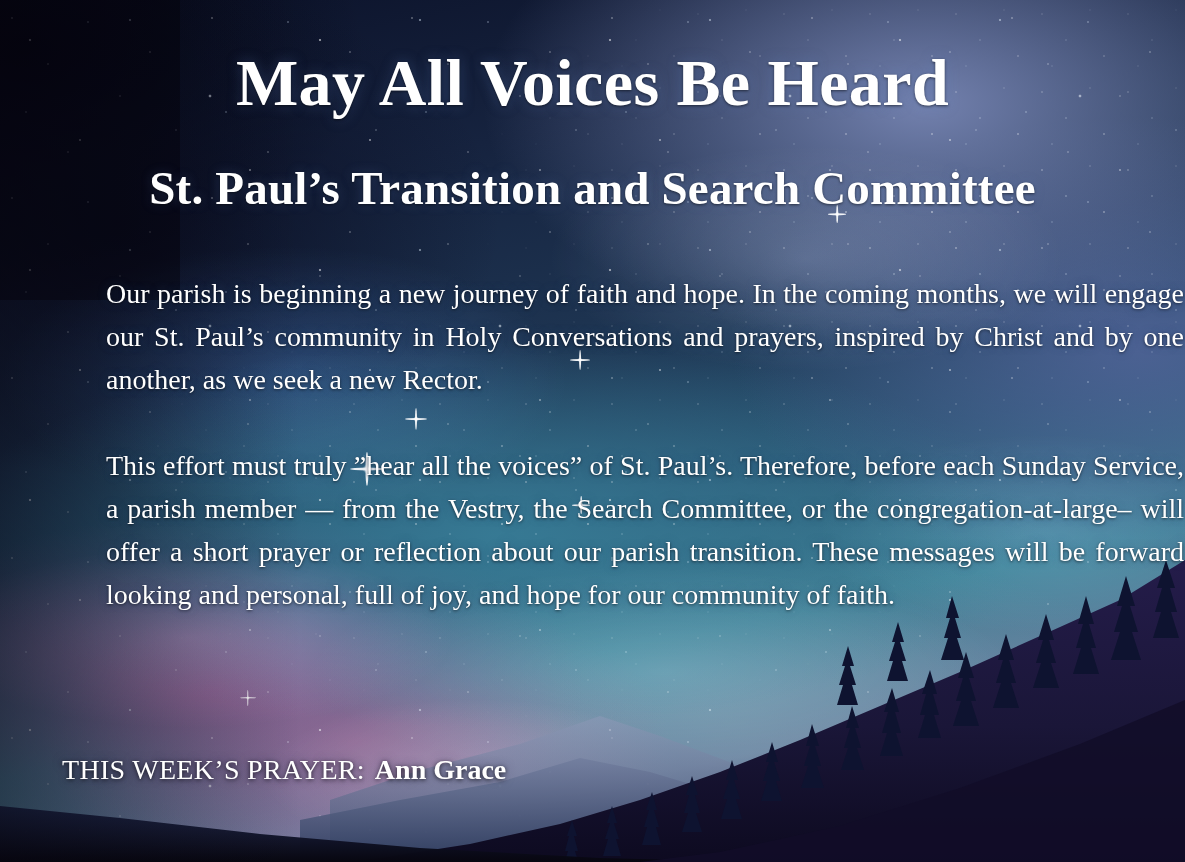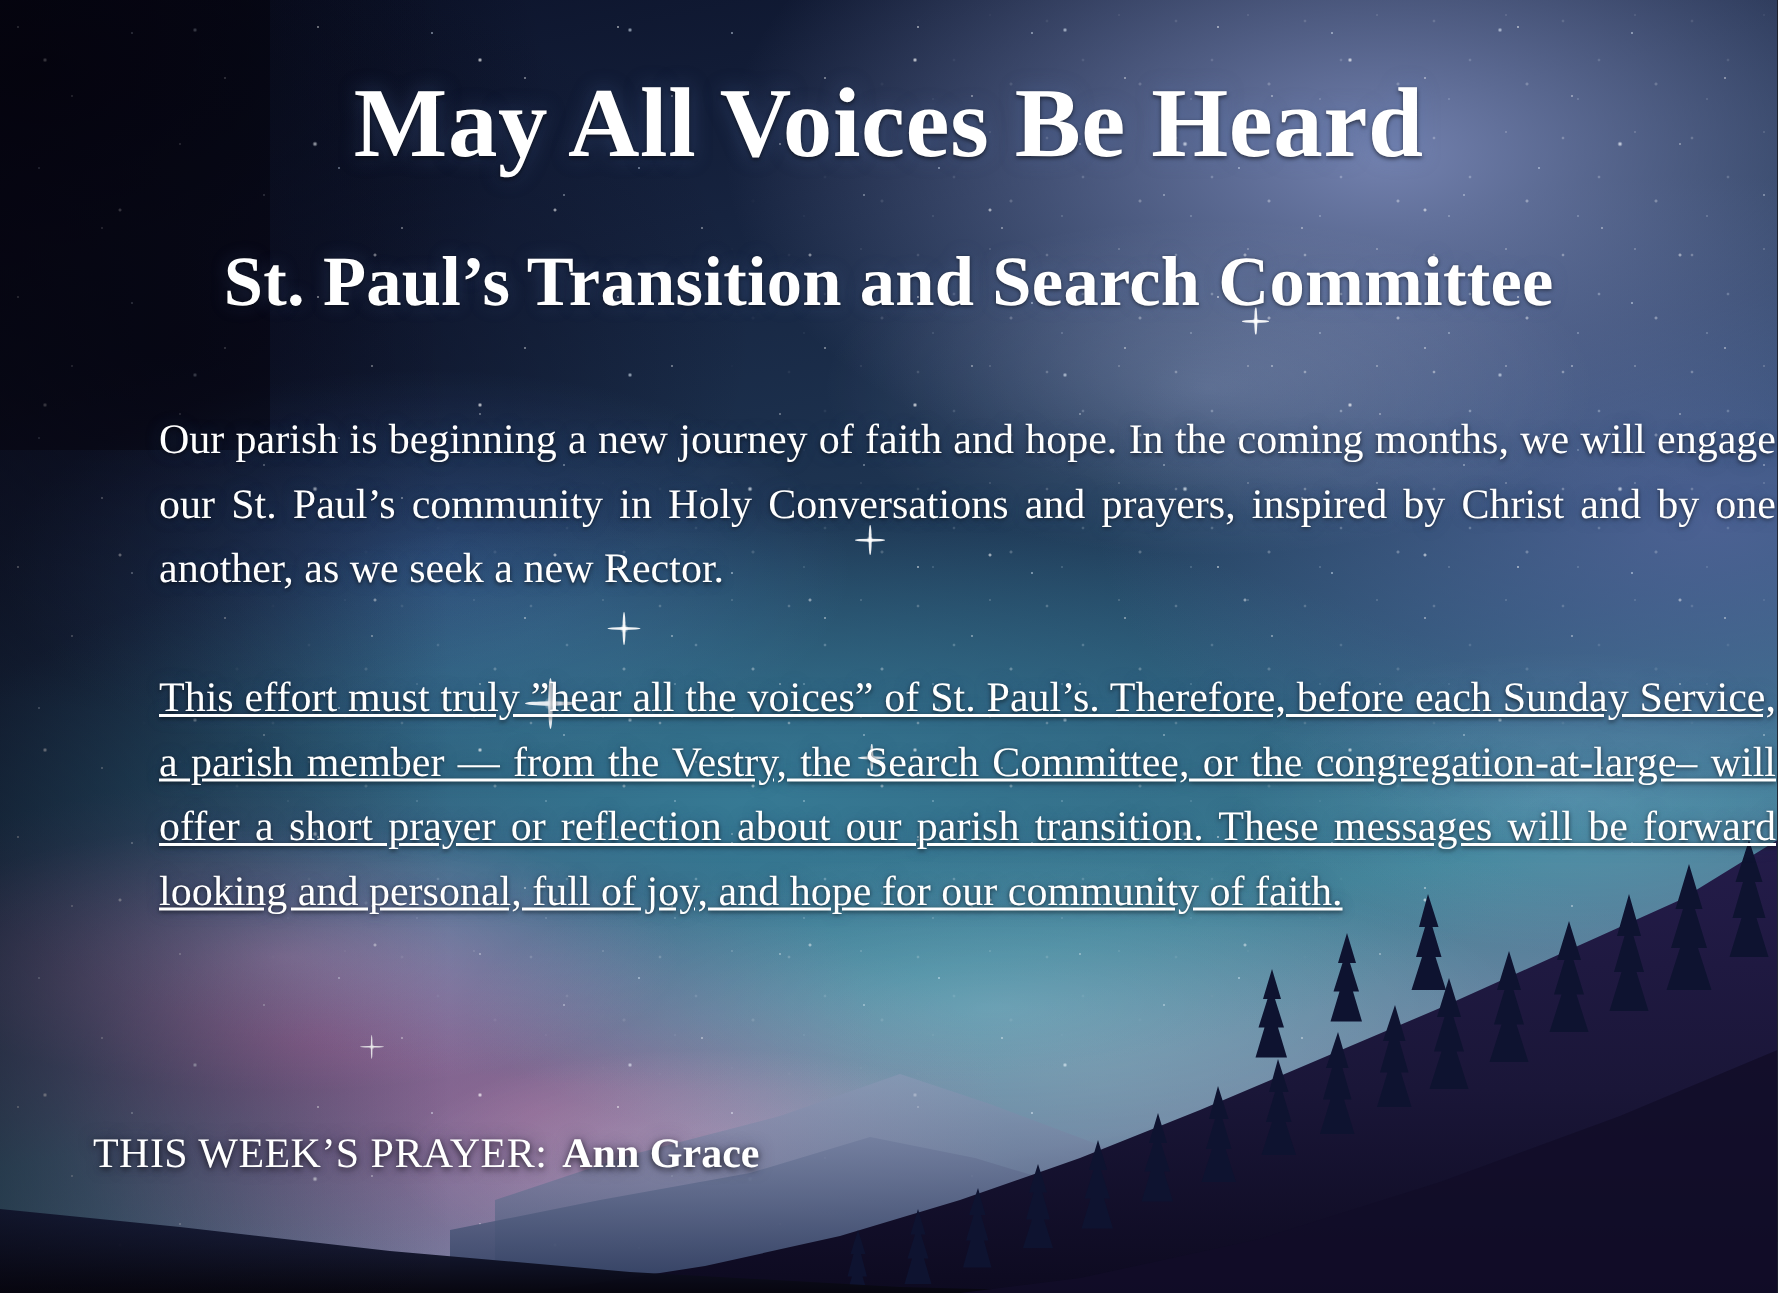--- a/index.html
+++ b/index.html
@@ -148,21 +148,21 @@
     top: 272px;
     width: 1078px;
     color: #ffffff;
     font-size: 28px;
     line-height: 43px;
     text-align: justify;
     text-shadow: 0 1px 3px rgba(0,0,0,.6), 0 0 10px rgba(40,70,120,.45);
     margin-left: 44px;
   }
   .body p { margin: 0; }
-  .body p + p { margin-top: 43px; text-decoration: underline; }
+  .body p + p { margin-top: 43px; }
 
   .prayer {
     position: absolute;
     left: 62px;
     top: 755px;
     color: #ffffff;
     font-size: 28px;
     line-height: 1.1;
     letter-spacing: .3px;
     white-space: nowrap;

